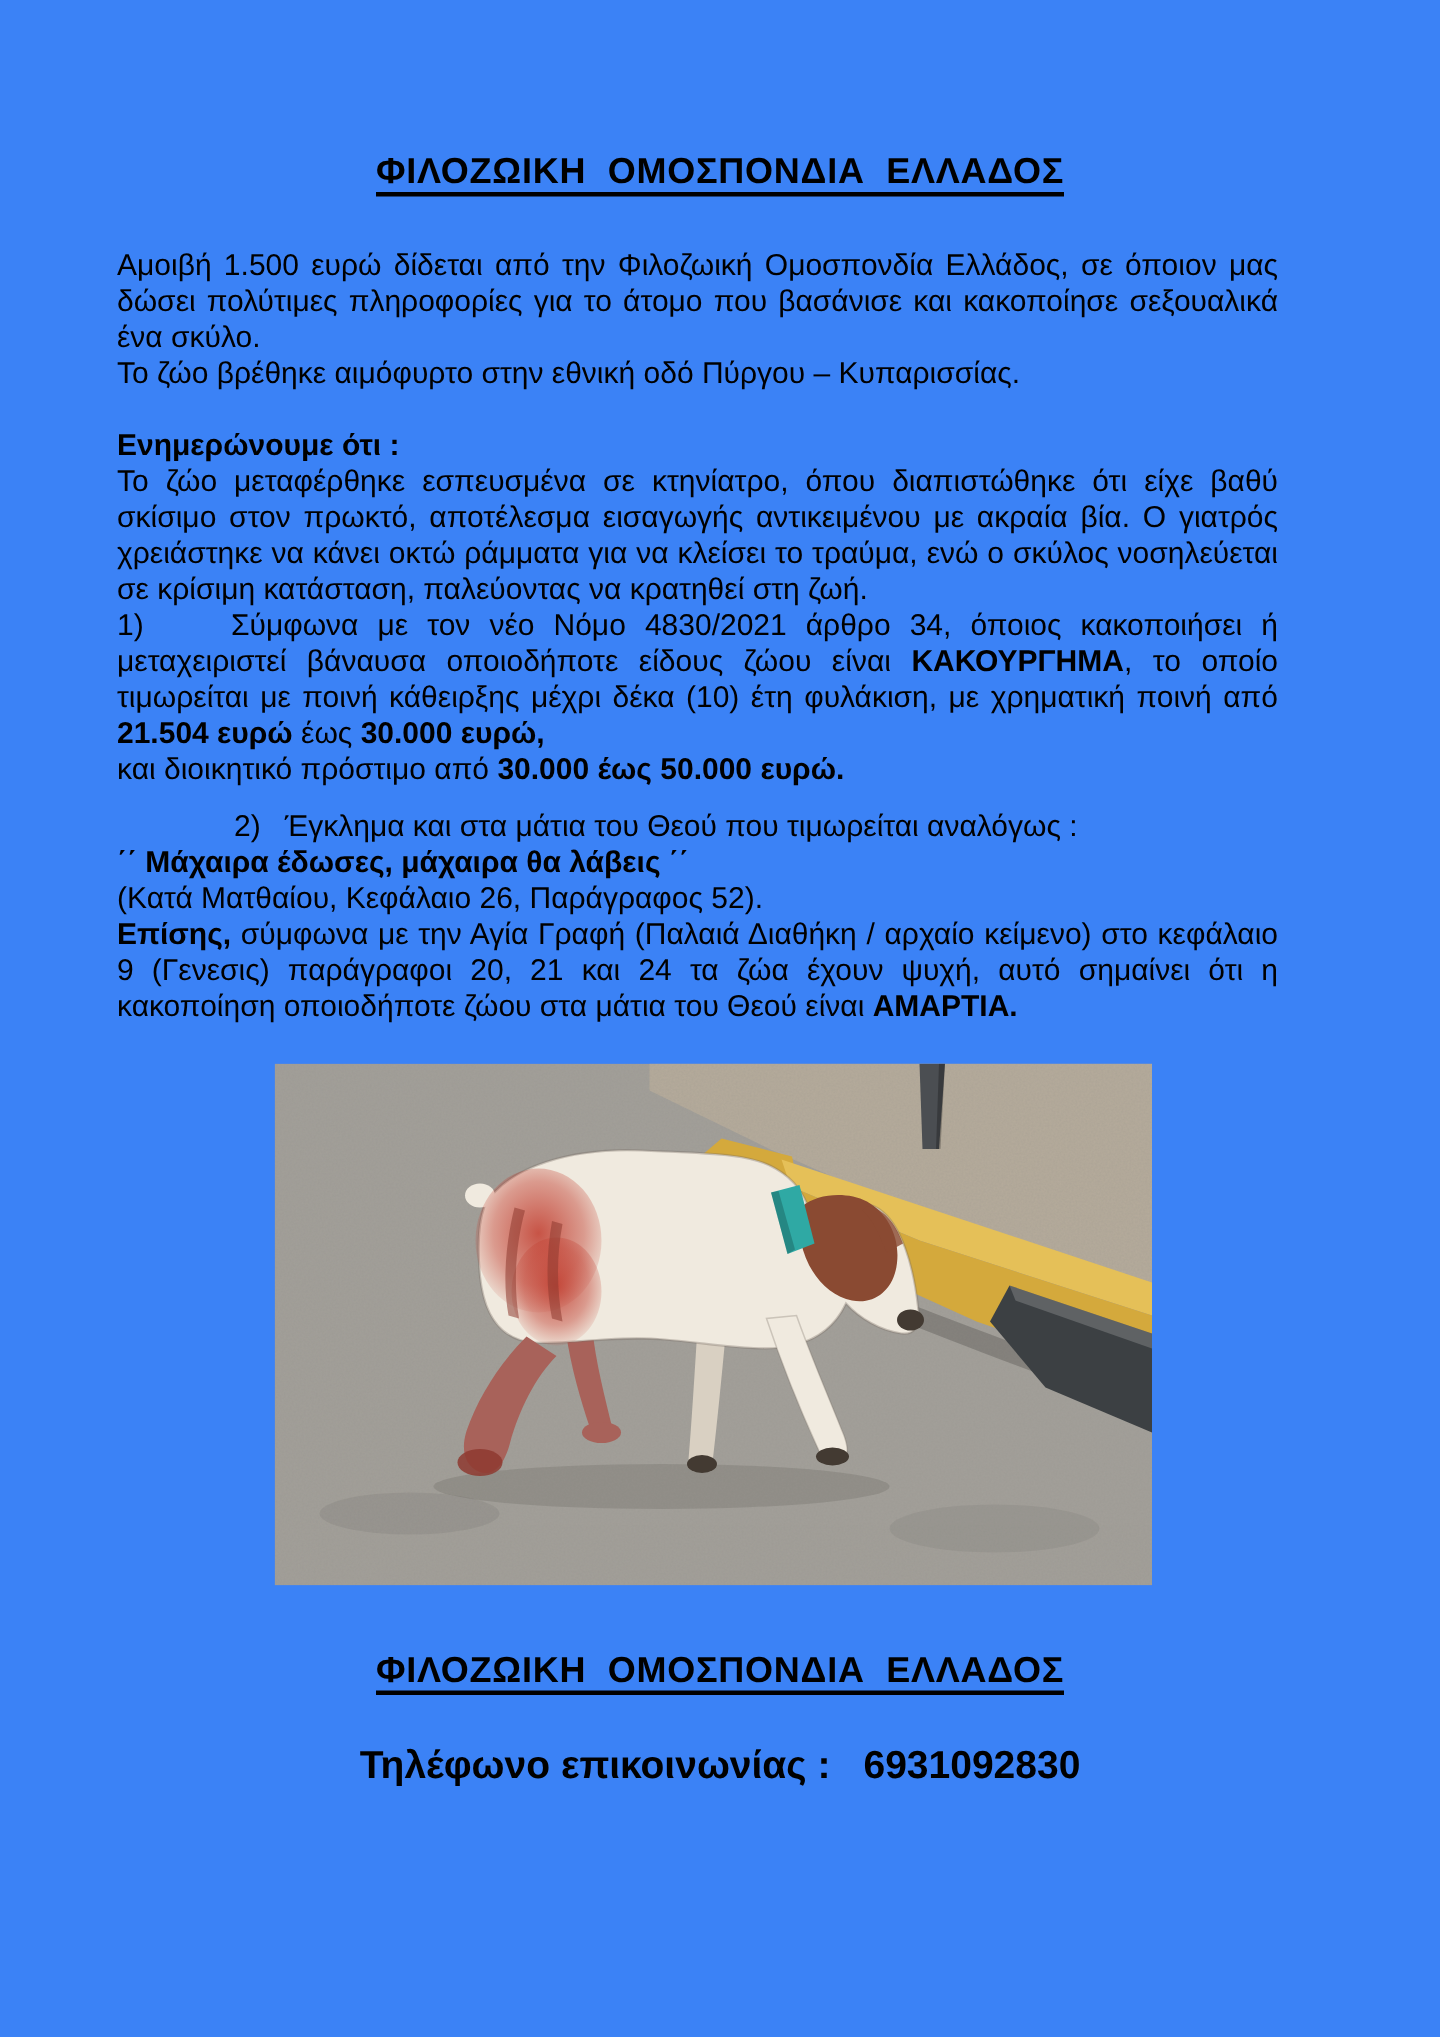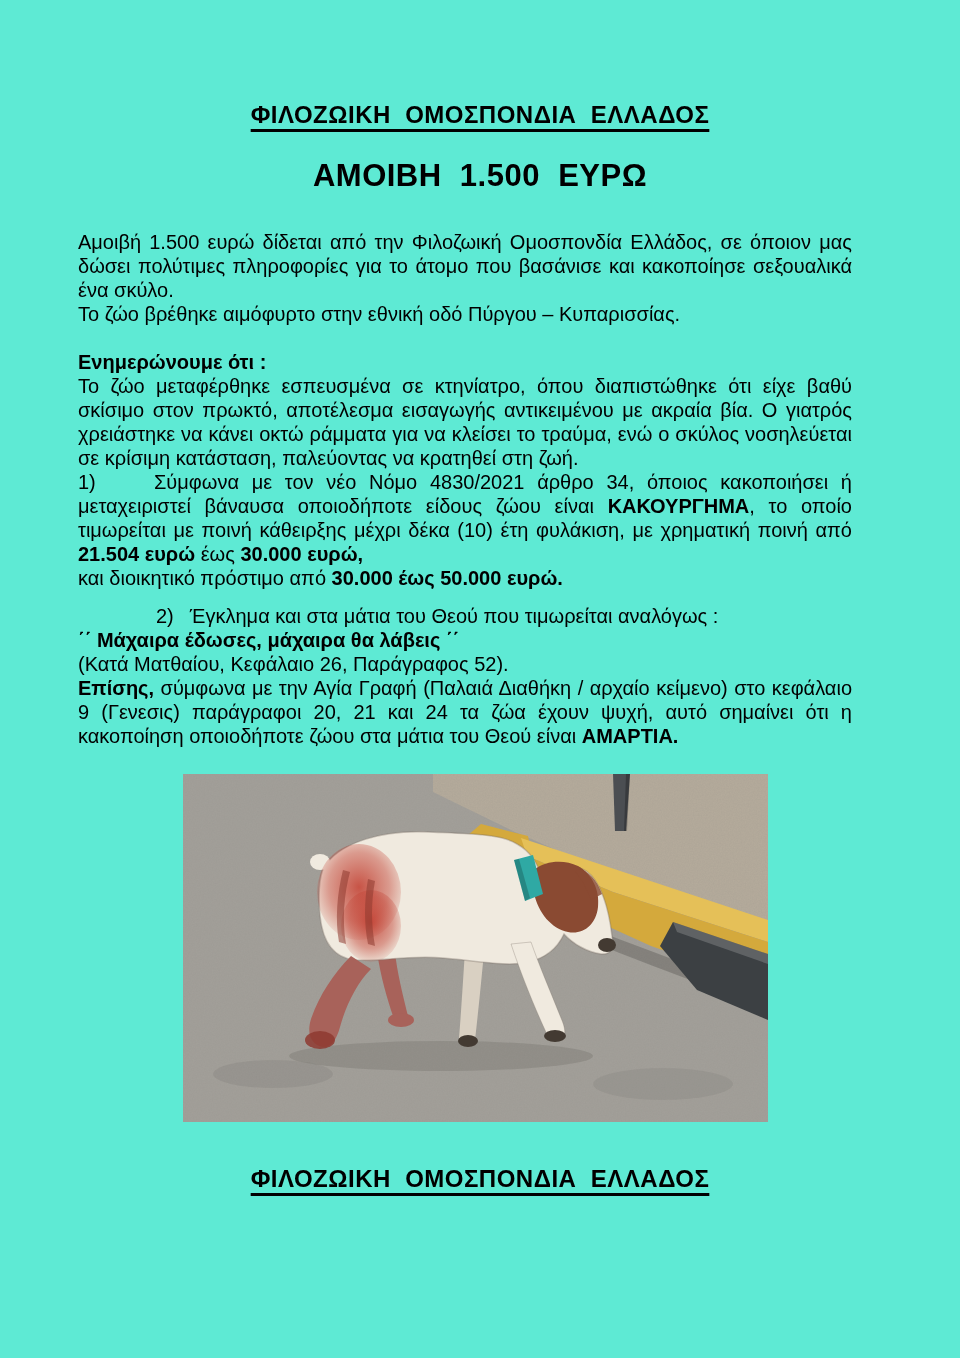--- a/index.html
+++ b/index.html
@@ -1,20 +1,20 @@
 <!DOCTYPE html>
 <html lang="el" style="--gravel: #a3a09a; --gravelLight: #b6ac9c; --curbYellow: #d4a93c; --curbYellowLight: #e5c058; --curbDark: #3c4043; --dogWhite: #f0eadf; --dogShade: #d9d0c2; --earBrown: #8a4a32; --blood: #c0392b; --bloodDark: #8e3a30; --bloodLeg: #a8625a; --collarTeal: #2fa9a4; --pole: #4b4e52; --paw: #433a32;"><head>
 <meta charset="utf-8">
 <style>
   html,body{margin:0;padding:0;background:#e8e8e8;}
   .page{
     position:relative;
     width:960px;height:1358px;
     margin:0 auto;
-    background:#5eead4;
+    background:#3b82f6;
     font-family:"Liberation Sans","DejaVu Sans",sans-serif;
     color:#000;
     overflow:hidden;
   }
   .center{text-align:center;}
   .org-title{
     margin-top:101px;
     font-size:24px;font-weight:bold;
     letter-spacing:0.5px;
     white-space:pre;
@@ -77,21 +77,20 @@
   .c-pole{fill:var(--pole,#4b4e52);}
   .c-paw{fill:var(--paw,#433a32);}
 </style>
 </head>
 <body>
 
 <div class="page">
 
   <div class="center org-title">ΦΙΛΟΖΩΙΚΗ  ΟΜΟΣΠΟΝΔΙΑ  ΕΛΛΑΔΟΣ</div>
 
-  <div class="center reward-title">ΑΜΟΙΒΗ  1.500  ΕΥΡΩ</div>
 
   <div class="content">
 
     <div class="para first">Αμοιβή 1.500 ευρώ δίδεται από την Φιλοζωική Ομοσπονδία Ελλάδος, σε όποιον μας δώσει πολύτιμες πληροφορίες για το άτομο που βασάνισε και κακοποίησε σεξουαλικά ένα σκύλο.</div>
 
     <div class="para">Το ζώο βρέθηκε αιμόφυρτο στην εθνική οδό Πύργου – Κυπαρισσίας.</div>
 
     <div class="para inform b">Ενημερώνουμε  ότι :</div>
 
     <div class="para">Το ζώο μεταφέρθηκε εσπευσμένα σε κτηνίατρο, όπου διαπιστώθηκε ότι είχε βαθύ σκίσιμο στον πρωκτό, αποτέλεσμα εισαγωγής αντικειμένου με ακραία βία. Ο γιατρός χρειάστηκε να κάνει οκτώ ράμματα για να κλείσει το τραύμα, ενώ ο σκύλος νοσηλεύεται σε κρίσιμη κατάσταση, παλεύοντας να κρατηθεί στη ζωή.</div>
@@ -178,14 +177,17 @@
           <path class="c-collar" d="M331,86 L350,81 L360,120 L342,127 Z"></path>
           <path d="M331,86 L336,85 L347,124 L342,127 Z" fill="rgba(0,0,0,0.2)"></path>
         </g>
       </svg>
     </div>
 
   </div>
 
   <div class="center footer-org">ΦΙΛΟΖΩΙΚΗ  ΟΜΟΣΠΟΝΔΙΑ  ΕΛΛΑΔΟΣ</div>
 
+  <div class="center footer-phone">
+    <span>Τηλέφωνο επικοινωνίας :</span><span class="number">6931092830</span>
+  </div>
 
 </div>
 
 </body></html>

